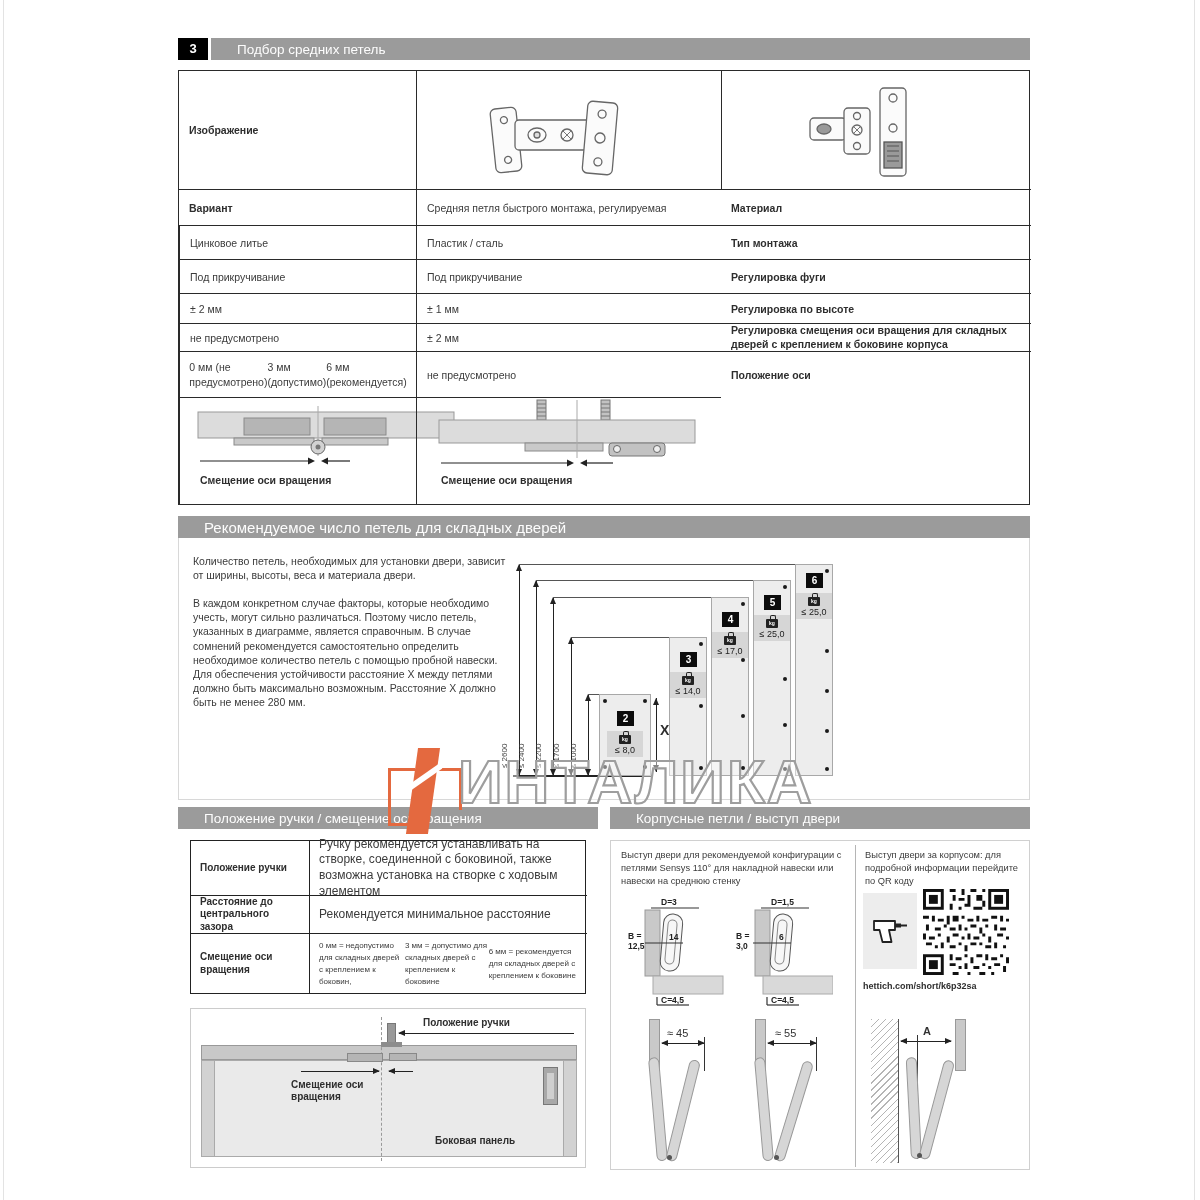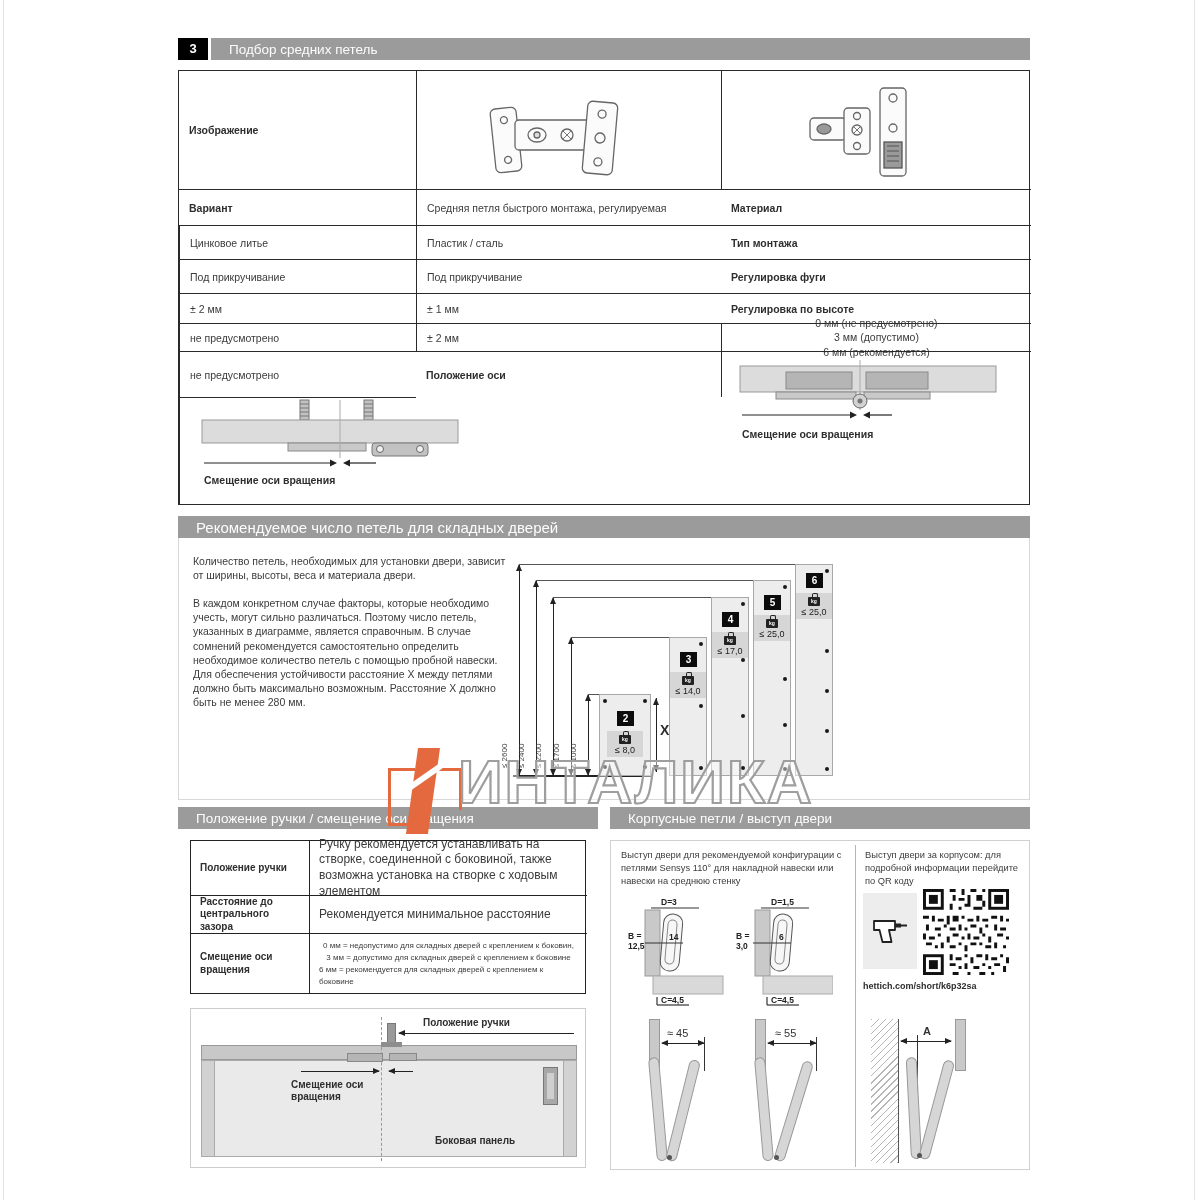--- a/index.html
+++ b/index.html
@@ -4,33 +4,33 @@
 <style>
   html,body{margin:0;padding:0;}
   body{width:1200px;height:1200px;position:relative;background:#fff;
        font-family:"Liberation Sans", sans-serif;color:#3b3b3b;overflow:hidden;}
   *{box-sizing:border-box;}
   .abs{position:absolute;}
   
   .numbox{position:absolute;width:30px;height:22px;background:#000;color:#fff;
           text-align:center;line-height:22px;font-weight:bold;font-size:13px;}
   .bar{position:absolute;height:22px;background:#9b9b9b;color:#fdfdfd;
-       display:flex;align-items:center;padding-left:18px;font-size:13.5px;}
+       display:flex;align-items:center;padding-left:26px;font-size:13.5px;}
   
   .t1{position:absolute;left:178px;top:70px;width:852px;display:grid;
       grid-template-columns:237px 305px 310px;
       grid-template-rows:118px 36px 34px 34px 30px 28px 46px 107px;
       border:1px solid #2a2a2a;}
   .t1>div{border-left:1px solid #2a2a2a;border-top:1px solid #2a2a2a;
           padding:5px 10px;font-size:10.5px;display:flex;align-items:center;position:relative;}
   .t1>div.c1{border-left:none;}
   .t1>div.r1{border-top:none;}
   .lbl{font-weight:bold;color:#2e2e2e;}
   .ctr{justify-content:center;}
-  .mlines{flex-direction:column;align-items:flex-start;justify-content:center;line-height:1.35;}
+  .mlines{align-items:flex-start;justify-content:center;line-height:1.35;}
   
   .t3{position:absolute;left:190px;top:840px;width:396px;display:grid;
       grid-template-columns:118px 278px;grid-template-rows:54px 38px 60px;
       border:1.5px solid #222;}
   .t3>div{border-left:1px solid #222;border-top:1px solid #222;padding:5px 9px;
           display:flex;align-items:center;position:relative;}
   .t3>div.c1{border-left:none;font-weight:bold;font-size:10px;color:#2e2e2e;line-height:1.25;}
   .t3>div.r1{border-top:none;}
   .t3 .txt{font-size:12px;line-height:1.3;}
   .t3 .sm{font-size:8px;line-height:1.5;}
@@ -137,20 +137,21 @@
   <div>Под прикручивание</div>
 
   <div class="c1 lbl">Регулировка фуги</div>
   <div>± 2 мм</div>
   <div>± 1 мм</div>
 
   <div class="c1 lbl">Регулировка по высоте</div>
   <div>не предусмотрено</div>
   <div>± 2 мм</div>
 
+  <div class="c1 lbl" style="line-height:1.3;">Регулировка смещения оси вращения для складных дверей с креплением к боковине корпуса</div>
   <div class="mlines">
     <div>0 мм (не предусмотрено)</div>
     <div>3 мм (допустимо)</div>
     <div>6 мм (рекомендуется)</div>
   </div>
   <div>не предусмотрено</div>
 
   <div class="c1 lbl">Положение оси</div>
   <div style="padding:2px;">
     <svg width="286" height="64" viewBox="0 0 286 64" style="position:absolute;left:4px;top:6px;">

